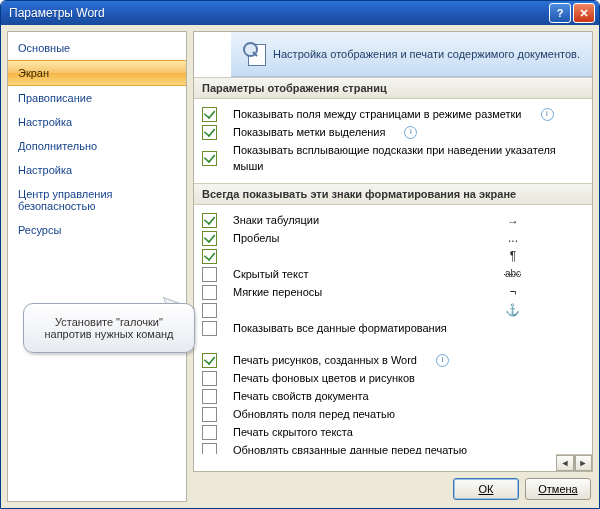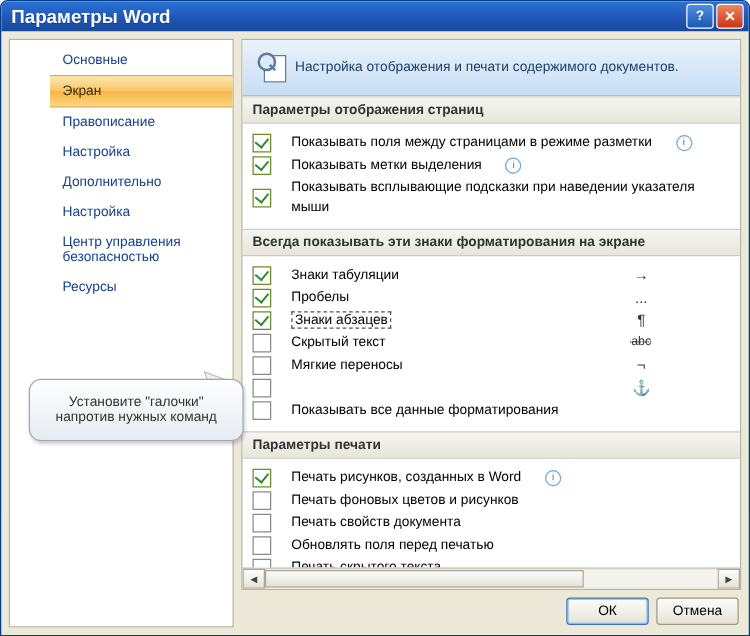--- a/index.html
+++ b/index.html
@@ -1,34 +1,34 @@
 <!DOCTYPE html>
 <html><head>
 <meta charset="utf-8">
 <style>
   html,body{margin:0;padding:0;font-family:Tahoma,sans-serif;font-size:11px;color:#000;}
   body{background:#fff;}
   .window{width:600px;height:509px;box-sizing:border-box;position:relative;
     background:#ece9d8;border:1px solid #003c88;border-radius:6px 6px 0 0;overflow:hidden;}
   .titlebar{height:24px;background:linear-gradient(#2a72d6,#2159b9 50%,#174a9c);
     color:#fff;display:flex;align-items:center;padding:0 4px 0 8px;}
-  .titlebar .title{flex:1;font-weight:bold;font-size:15px;text-shadow:0 1px 0 #0a3a80;}
+  .titlebar .title{flex:1;font-weight:normal;font-size:12px;text-shadow:0 1px 0 #0a3a80;}
   .winbtn{width:20px;height:18px;margin-left:2px;border:1px solid #fff;border-radius:3px;
     display:flex;align-items:center;justify-content:center;font-weight:bold;color:#fff;
     background:linear-gradient(#4f8de0,#1c58b0);cursor:pointer;font-size:11px;}
   .winbtn.close{background:linear-gradient(#f08662,#c93412);}
   .body{position:absolute;top:24px;left:0;right:0;bottom:0;padding:6px;}
   .inner{height:100%;display:flex;gap:6px;position:relative;}
   .sidebar{width:180px;background:#fff;border:1px solid #b6b3a5;padding:4px 0;box-sizing:border-box;}
-  .nav-item{padding:6px 10px;color:#15428b;cursor:pointer;margin-left:32px;}
+  .nav-item{padding:6px 10px;color:#15428b;cursor:pointer;}
   .nav-item.selected{background:linear-gradient(#fde9a9,#f8c36a 50%,#f6b645 51%,#fbd77f);
     color:#3b2a00;border-top:1px solid #e7a43e;border-bottom:1px solid #e7a43e;}
   .main{flex:1;display:flex;flex-direction:column;min-width:0;}
   .content{flex:1;background:#fff;border:1px solid #b6b3a5;box-sizing:border-box;overflow:hidden;
-    display:flex;flex-direction:column;}
+    display:flex;flex-direction:column;align-items:flex-end;}
   .header{display:flex;align-items:center;gap:8px;padding:10px 12px;
     background:linear-gradient(#eaf3fb,#c7ddf4);border-bottom:1px solid #a9c3e3;color:#1e3f66;}
   .header .icon{width:22px;height:24px;position:relative;}
   .header .icon .page{position:absolute;width:16px;height:20px;background:#fff;border:1px solid #5b7aa3;top:2px;left:5px;}
   .header .icon .mag{position:absolute;width:11px;height:11px;border:2px solid #5b7aa3;border-radius:50%;top:0;left:0;background:#dfeaf7;}
   .header .icon .handle{position:absolute;width:6px;height:2px;background:#5b7aa3;top:11px;left:9px;transform:rotate(45deg);}
   .scroll{flex:1;overflow:hidden;padding:0 0 4px 0;}
   .section-head{background:linear-gradient(#f5f5f0,#e8e6da);border-top:1px solid #cfccb9;border-bottom:1px solid #cfccb9;
     padding:4px 8px;font-weight:bold;color:#333;}
   .section-body{padding:6px 8px 8px 8px;}
@@ -40,21 +40,21 @@
   .info{display:inline-block;width:11px;height:11px;border:1px solid #6fa7d8;border-radius:50%;
     color:#3b78b4;font-size:8px;text-align:center;line-height:10px;margin-left:3px;}
   .sym{width:22px;text-align:center;color:#333;font-family:Arial,sans-serif;font-size:12px;margin-left:auto;margin-right:60px;}
   .boxed{border:1px dashed #555;padding:0 2px;}
   .hscroll{height:16px;background:#ece9d8;border-top:1px solid #c7c4b5;display:flex;align-items:center;}
   .hsbtn{width:16px;height:14px;border:1px solid #aca899;background:linear-gradient(#fcfcfa,#e6e3d6);
     display:flex;align-items:center;justify-content:center;font-size:9px;color:#444;}
   .hstrack{flex:1;height:14px;background:#f4f3ec;position:relative;}
   .hsthumb{position:absolute;left:0;top:0;height:12px;width:70%;border:1px solid #aca899;
     background:linear-gradient(#fcfcfa,#e6e3d6);}
-  .footer{padding:6px 2px 2px 0;display:flex;justify-content:flex-end;gap:6px;}
+  .footer{padding:6px 2px 2px 0;display:flex;justify-content:flex-end;gap:6px;text-decoration:underline;}
   .btn{min-width:66px;height:22px;border:1px solid #9c9a8c;background:linear-gradient(#fcfcfa,#e6e3d6);
     border-radius:3px;cursor:pointer;font-size:11px;}
   .btn.default{border:1px solid #3a74b7;box-shadow:0 0 0 1px #9ec1e8 inset;}
   .callout{position:absolute;left:16px;top:272px;width:150px;padding:12px 10px;
     background:linear-gradient(#fefefe,#e7ebf0);border:1px solid #9ea8b5;border-radius:10px;
     text-align:center;color:#333;box-shadow:1px 2px 3px rgba(0,0,0,.2);}
   .callout-tail{position:absolute;width:0;height:0;left:160px;top:262px;
     border-left:0 solid transparent;border-right:26px solid transparent;border-bottom:22px solid #eef1f5;
     transform:rotate(-20deg);filter:drop-shadow(0 0 0 #9ea8b5);}
   .callout-tail.outline{border-bottom-color:#9ea8b5;left:159px;top:261px;}
@@ -118,21 +118,20 @@
                   <span>Знаки табуляции</span>
                   <span class="sym">→</span>
                 </div>
                 <div class="row">
                   <span class="chk checked"></span>
                   <span>Пробелы</span>
                   <span class="sym">...</span>
                 </div>
                 <div class="row">
                   <span class="chk checked"></span>
-                  <span><span class="boxed">Знаки абзацев</span></span>
                   <span class="sym">¶</span>
                 </div>
                 <div class="row">
                   <span class="chk unchecked"></span>
                   <span>Скрытый текст</span>
                   <span class="sym" style="text-decoration: line-through dotted; font-size: 10px;">abc</span>
                 </div>
                 <div class="row">
                   <span class="chk unchecked"></span>
                   <span>Мягкие переносы</span>
@@ -141,21 +140,20 @@
                 <div class="row">
                   <span class="chk unchecked"></span>
                   <span class="sym">⚓</span>
                 </div>
                 <div class="row">
                   <span class="chk unchecked"></span>
                   <span>Показывать все данные форматирования</span>
                 </div>
               </div>
 
-            <div class="section-head">Параметры печати</div>
             <div class="section-body" id="sec-print">
                 <div class="row">
                   <span class="chk checked"></span>
                   <span>Печать рисунков, созданных в Word</span>
                   <span class="info">i</span>
                 </div>
                 <div class="row">
                   <span class="chk unchecked"></span>
                   <span>Печать фоновых цветов и рисунков</span>
                 </div>

